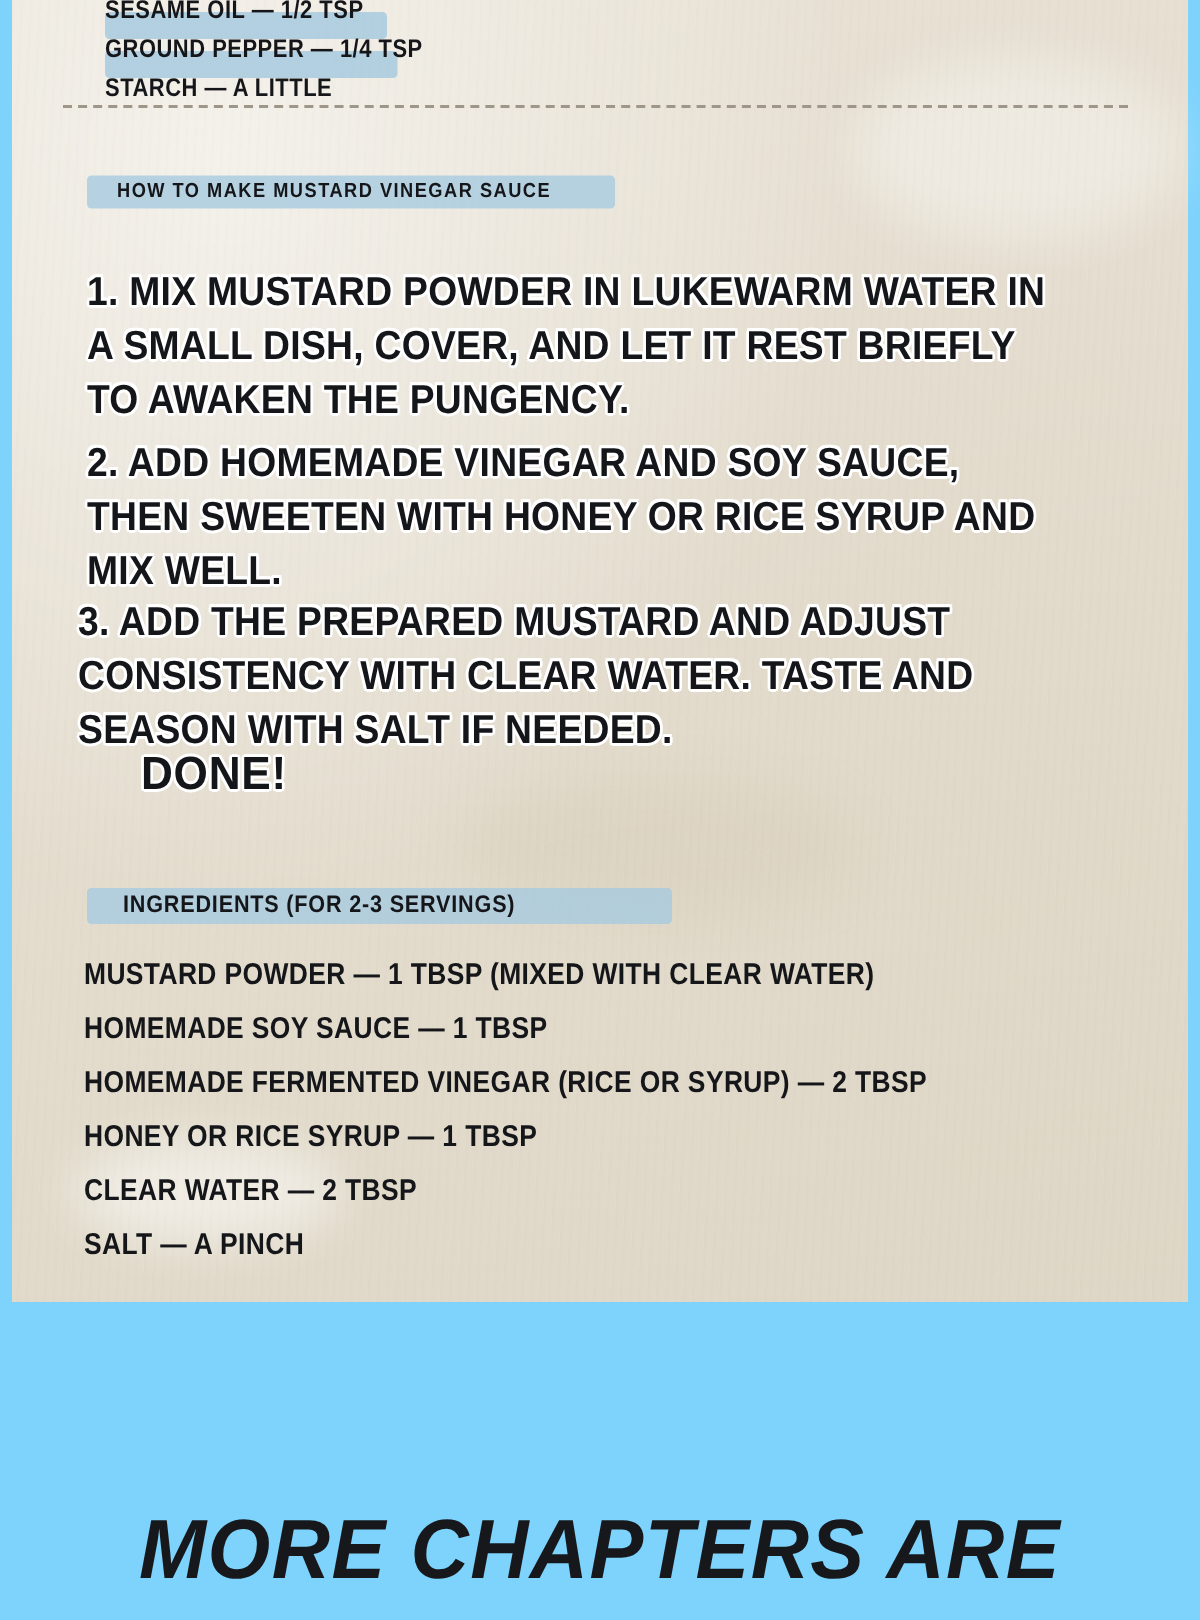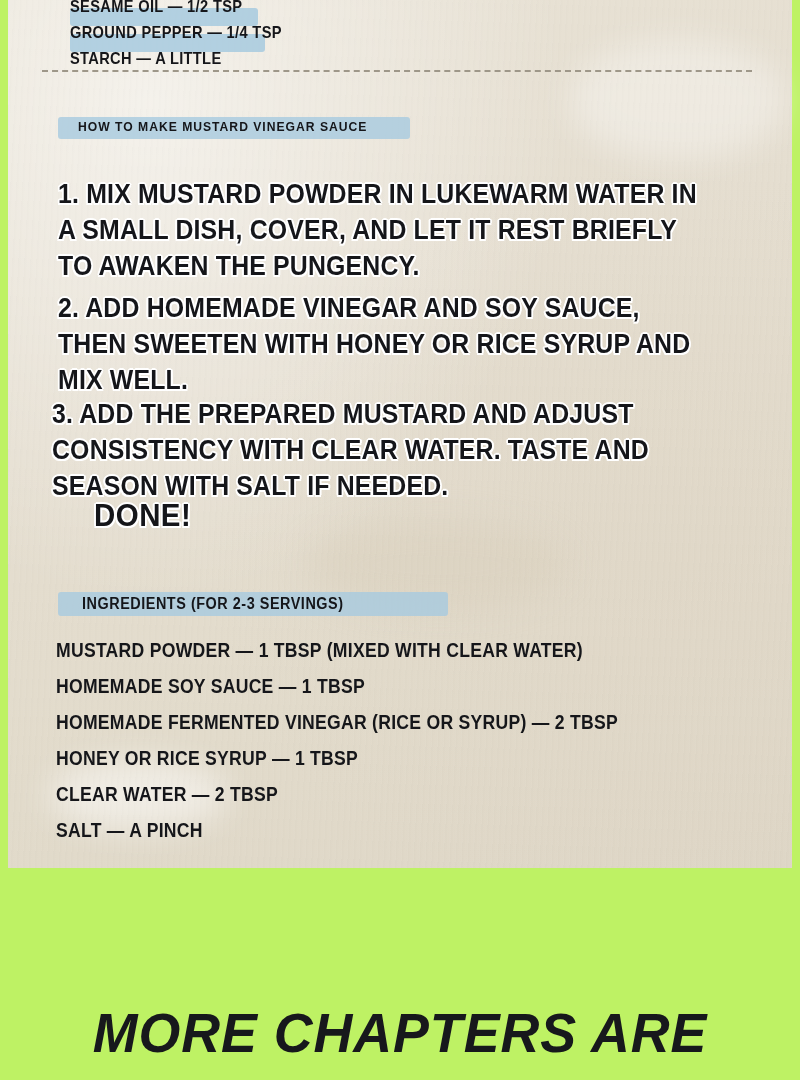--- a/index.html
+++ b/index.html
@@ -11,21 +11,21 @@
     width: 800px;
     height: 1080px;
     overflow: hidden;
     font-family: "Liberation Sans", sans-serif;
   }
 
   #page {
     position: relative;
     width: 800px;
     height: 1080px;
-    background: #bef264;
+    background: #7dd3fc;
   }
 
   
   .paper {
     position: absolute;
     left: 8px;
     top: 0;
     width: 784px;
     height: 868px;
     background:

